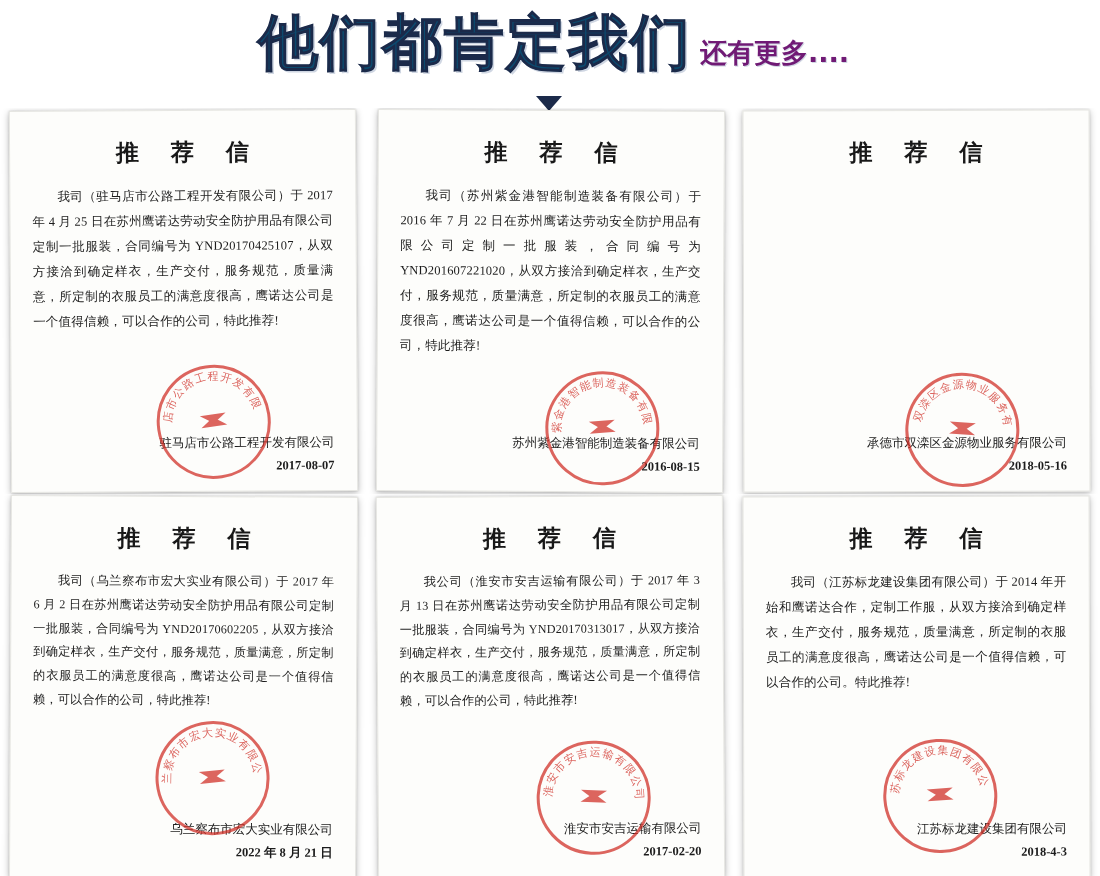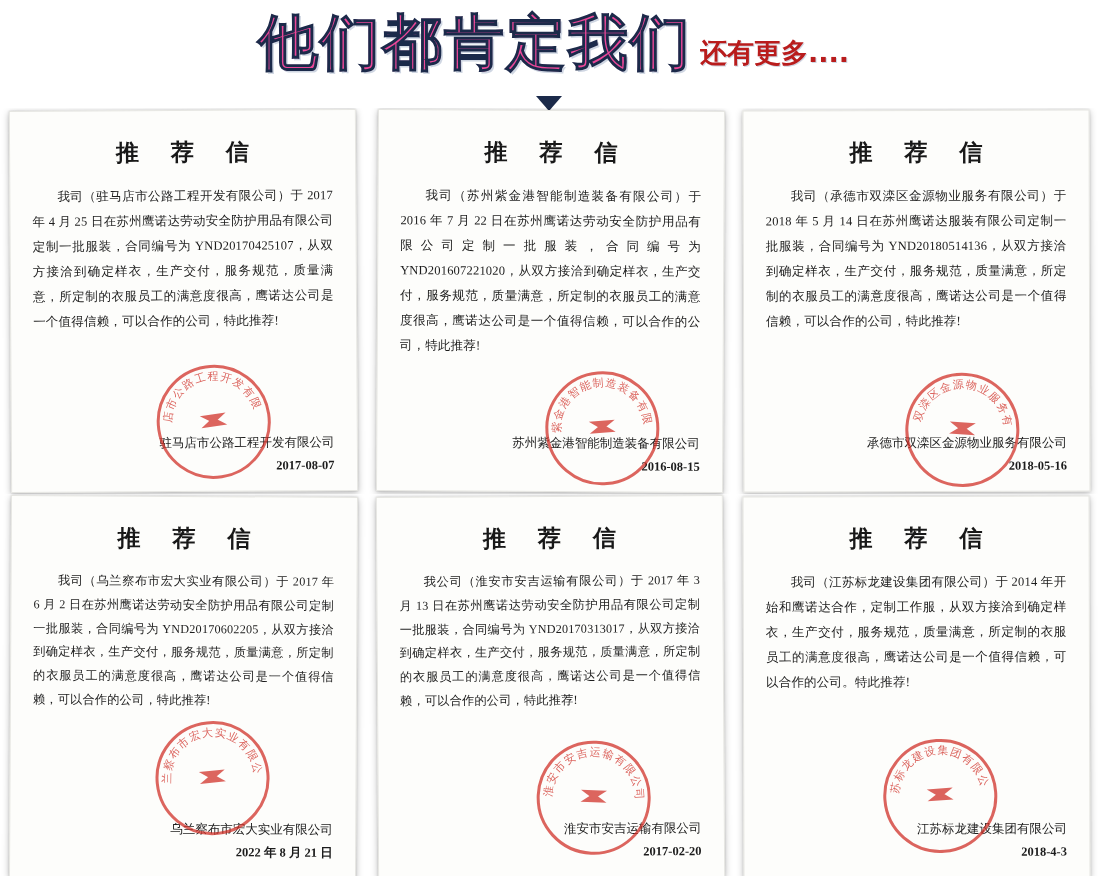--- a/index.html
+++ b/index.html
@@ -29,31 +29,31 @@
     top: 12px;
     display: flex;
     align-items: flex-end;
   }
   .headline {
     font-family: "DejaVu Sans", sans-serif;
     font-weight: bold;
     font-size: 60px;
     line-height: 60px;
     letter-spacing: 2px;
-    color: #ec4899;
+    color: #0c4a6e;
     -webkit-text-stroke: 1px #1b2a4a;
     text-shadow: 2px 2px 0 #cfd6e2;
     white-space: nowrap;
   }
   .headline-sub {
     font-family: "DejaVu Sans", sans-serif;
     font-weight: bold;
     font-size: 27px;
     line-height: 30px;
-    color: #b91c1c;
+    color: #701a75;
     margin-left: 8px;
     margin-bottom: 4px;
     white-space: nowrap;
     text-shadow: 1px 1px 0 #cfd6e2;
   }
   .caret {
     position: absolute;
     left: 536px;
     top: 96px;
     width: 0;
@@ -238,21 +238,20 @@
           </svg>
         </div>
         <span class="star2"></span>
       </div>
     </div>
   </div>
 
   <div class="cell">
     <div class="letter tilt-c">
       <div class="letter-title">推 荐 信</div>
-      <div class="letter-body">我司（承德市双滦区金源物业服务有限公司）于 2018 年 5 月 14 日在苏州鹰诺达服装有限公司定制一批服装，合同编号为 YND20180514136，从双方接洽到确定样衣，生产交付，服务规范，质量满意，所定制的衣服员工的满意度很高，鹰诺达公司是一个值得信赖，可以合作的公司，特此推荐!</div>
       <div class="sign-block">
         <div class="sign-name">承德市双滦区金源物业服务有限公司</div>
         <div class="sign-date">2018-05-16</div>
       </div>
       <div class="stamp s3">
         <div class="ring-text">
           <svg width="108" height="108" viewBox="0 0 108 108">
             <defs>
                 <path id="cp3" d="M 12,54 A 42,42 0 1 1 96,54"></path>
               </defs>

